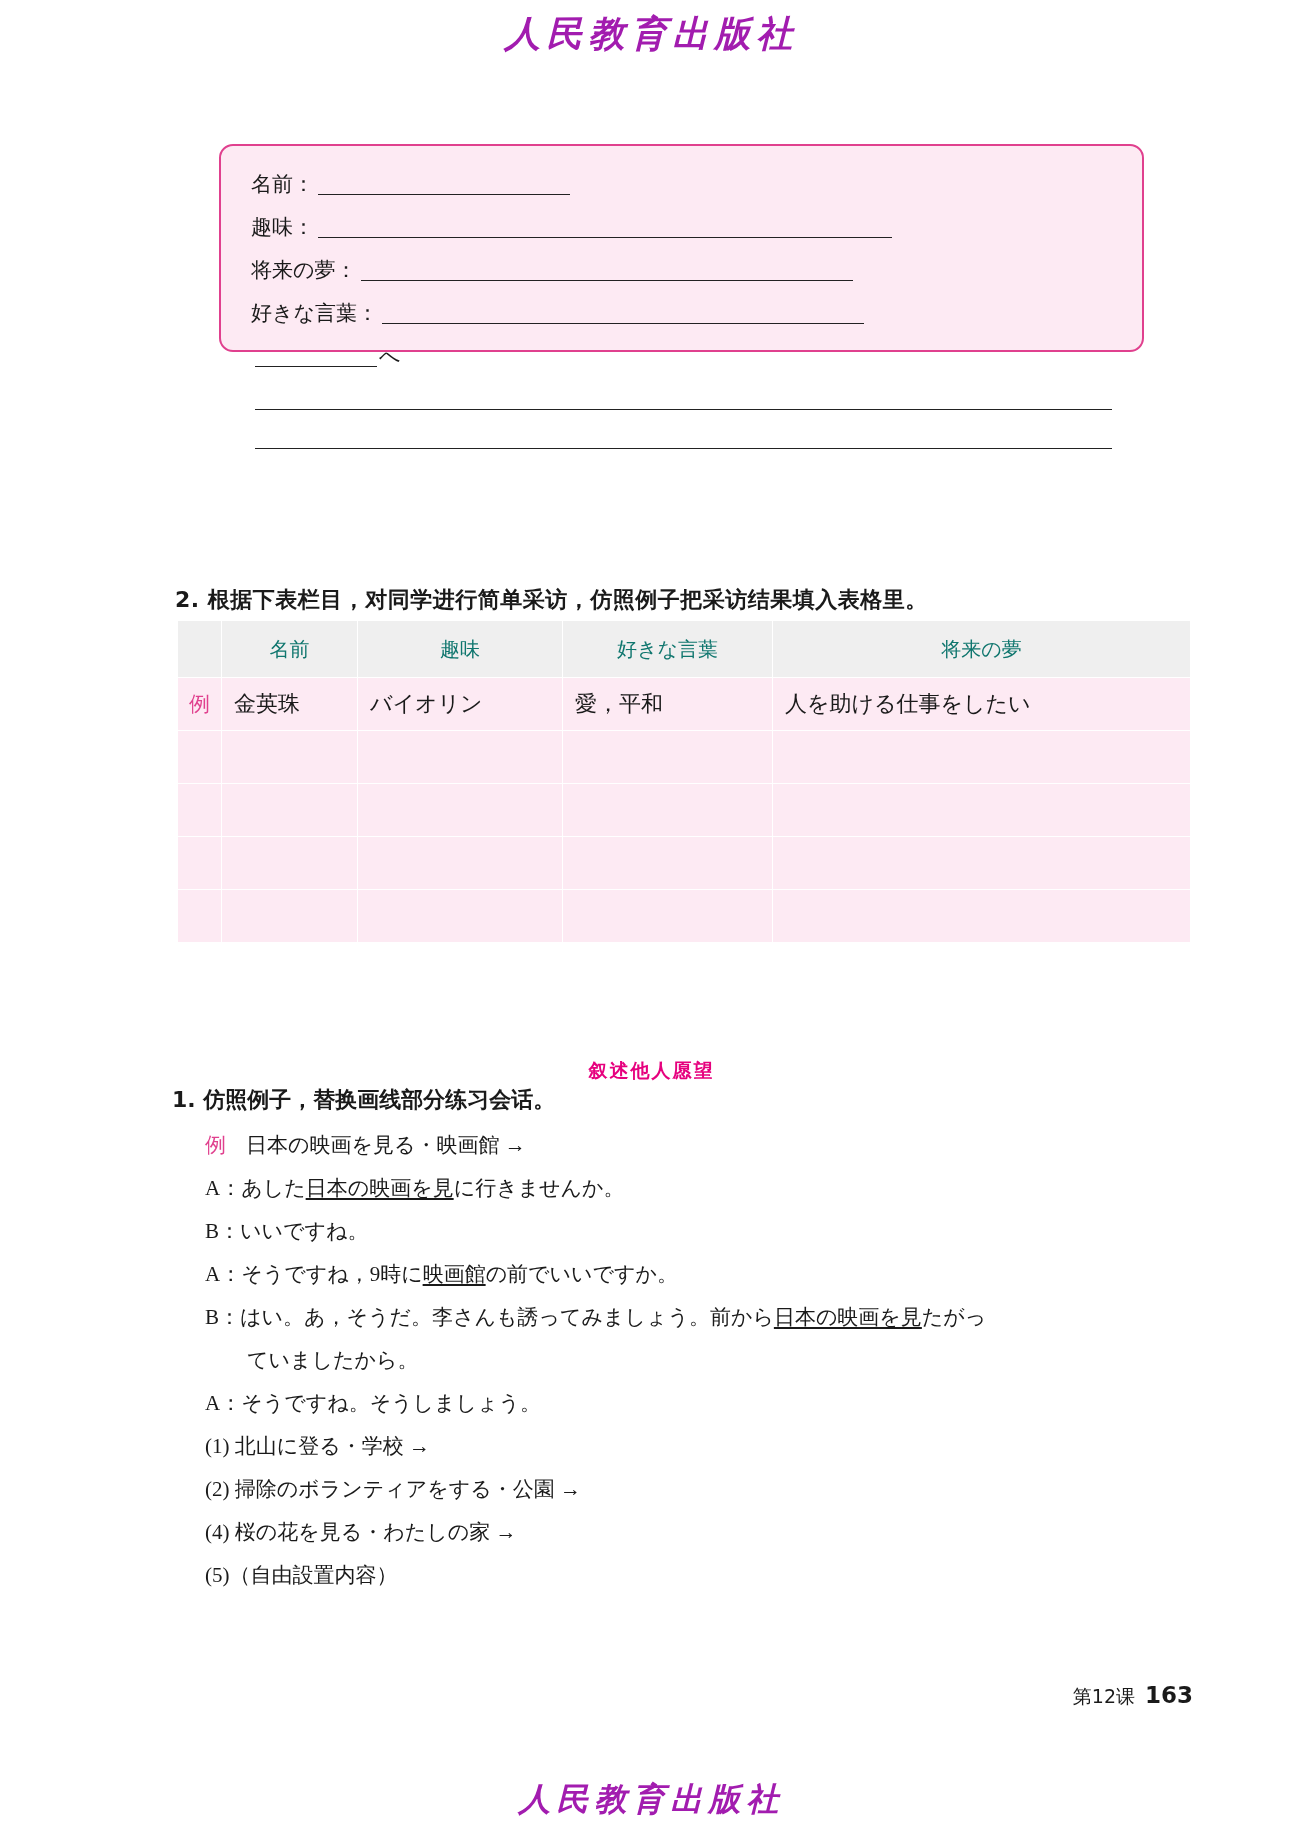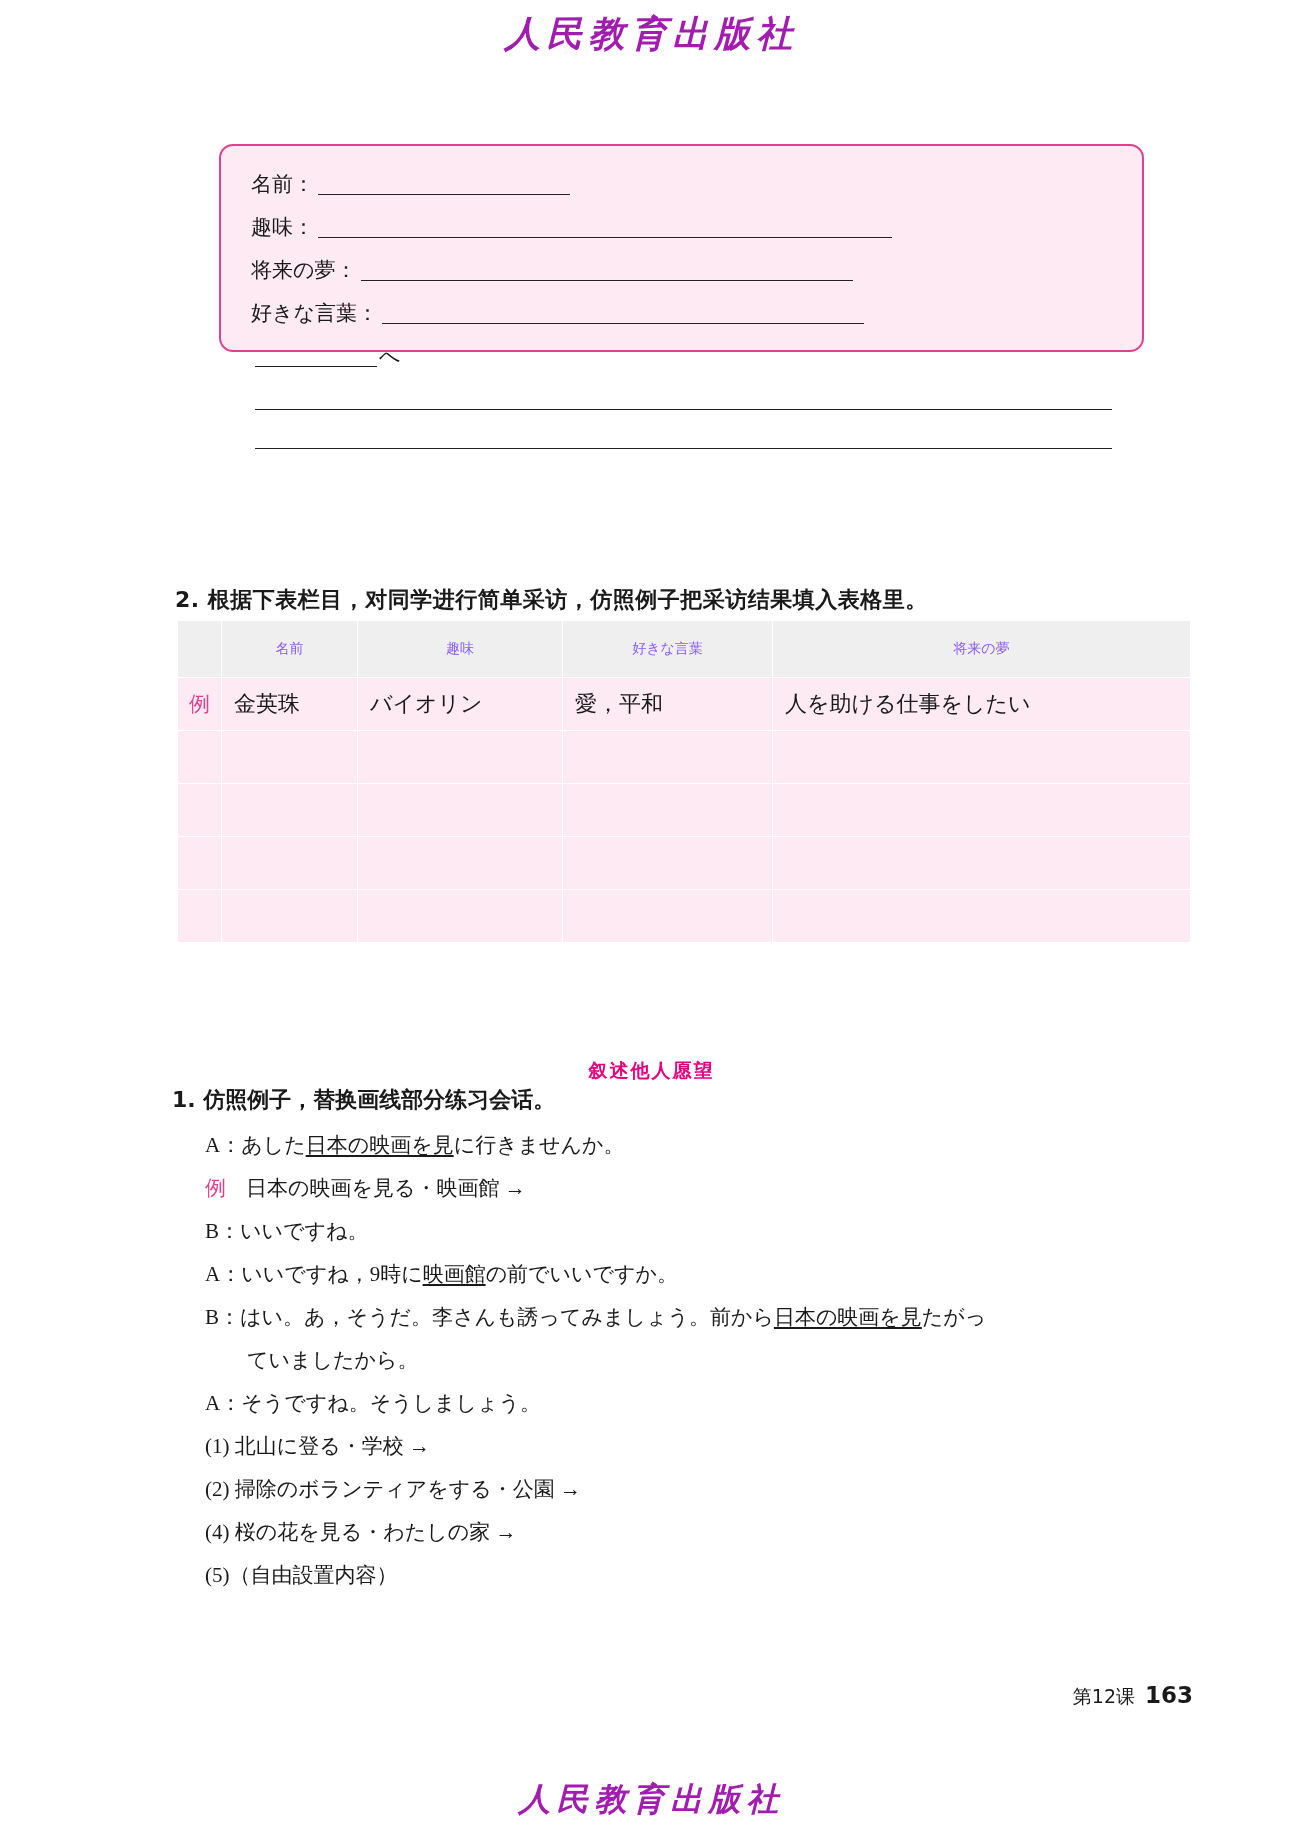--- a/index.html
+++ b/index.html
@@ -102,24 +102,24 @@
   table.interview col.c1 { width: 136px; }
   table.interview col.c2 { width: 205px; }
   table.interview col.c3 { width: 210px; }
   table.interview col.c4 { width: 418px; }
 
   table.interview th {
     background: #efefef;
     border: 1px solid #ffffff;
     font-family: Liberation Sans, sans-serif;
     font-weight: normal;
-    font-size: 14px;
+    font-size: 20px;
     height: 54px;
     text-align: center;
-    color: #8b5cf6;
+    color: #0f766e;
   }
   table.interview td {
     background: #fdeaf3;
     border: 1px solid #ffffff;
     height: 52px;
     font-size: 22px;
     font-family: "DejaVu Serif", serif;
     padding: 0 12px;
     vertical-align: middle;
   }
@@ -286,33 +286,33 @@
   </tbody>
 </table>
 
 <div class="sect-title">叙述他人愿望</div>
 
 <div class="ex1-head">1. 仿照例子，替换画线部分练习会话。</div>
 
 <div class="ex-body">
 
   <div class="line">
+    <span class="rei">例</span><span>日本の映画を見る・映画館 →</span>
+  </div>
+
+  <div class="line">
     <span>A：</span><span>あした</span><span class="u">日本の映画を見</span><span>に行きませんか。</span>
   </div>
 
   <div class="line">
-    <span class="rei">例</span><span>日本の映画を見る・映画館 →</span>
-  </div>
-
-  <div class="line">
     <span>B：</span><span>いいですね。</span>
   </div>
 
   <div class="line">
-    <span>A：</span><span>いいですね，9時に</span><span class="u">映画館</span><span>の前でいいですか。</span>
+    <span>A：</span><span>そうですね，9時に</span><span class="u">映画館</span><span>の前でいいですか。</span>
   </div>
 
   <div class="wrapline">
     <span>B：</span><span>はい。あ，そうだ。李さんも誘ってみましょう。前から</span><span class="u">日本の映画を見</span><span>たがっ</span>
     <span class="cont">ていましたから。</span>
   </div>
 
   <div class="line">
     <span>A：</span><span>そうですね。そうしましょう。</span>
   </div>

